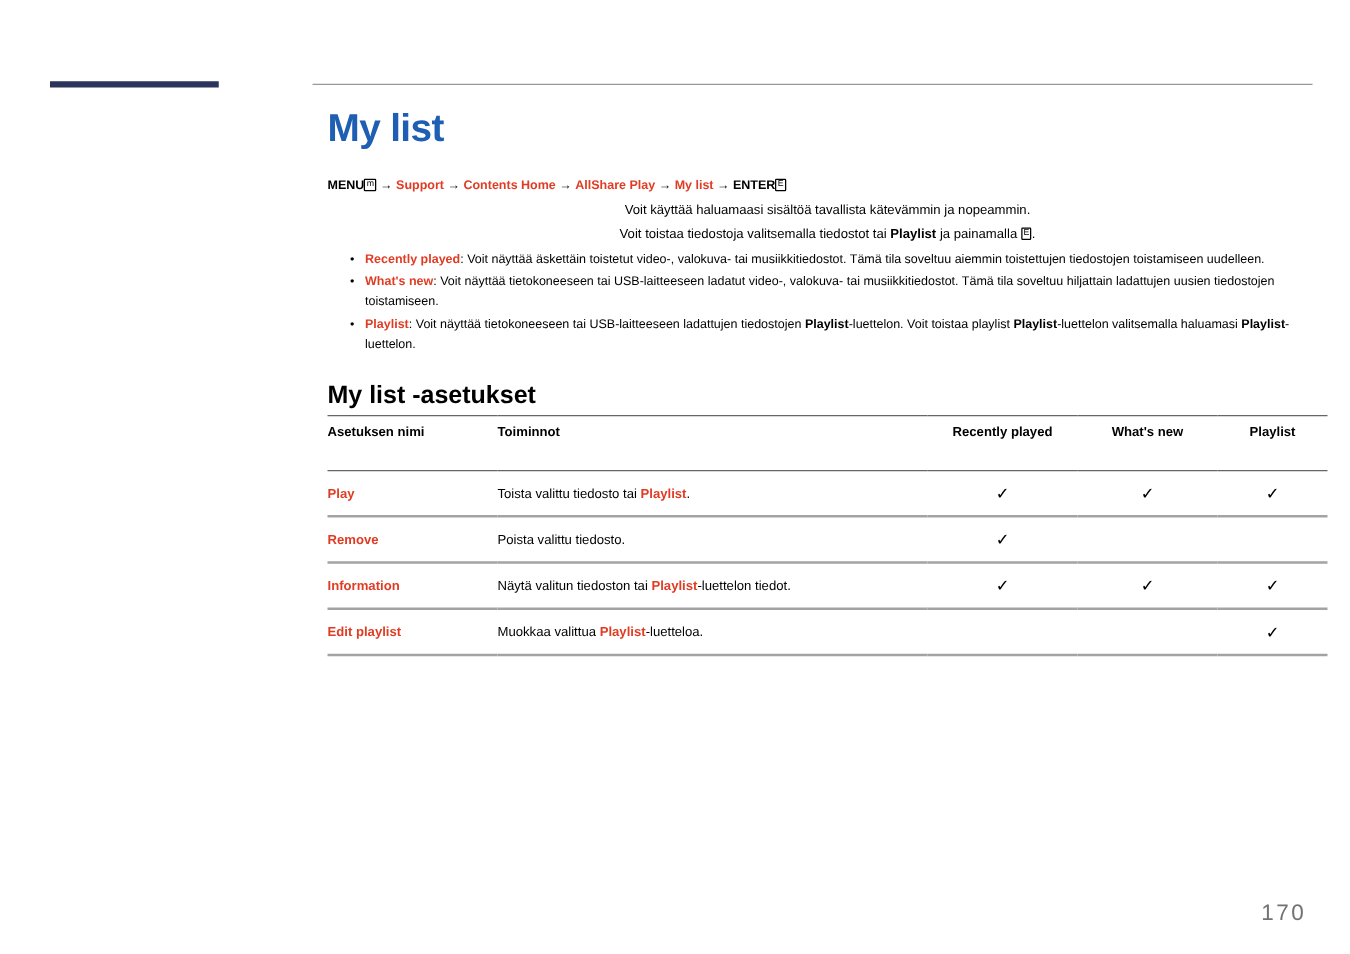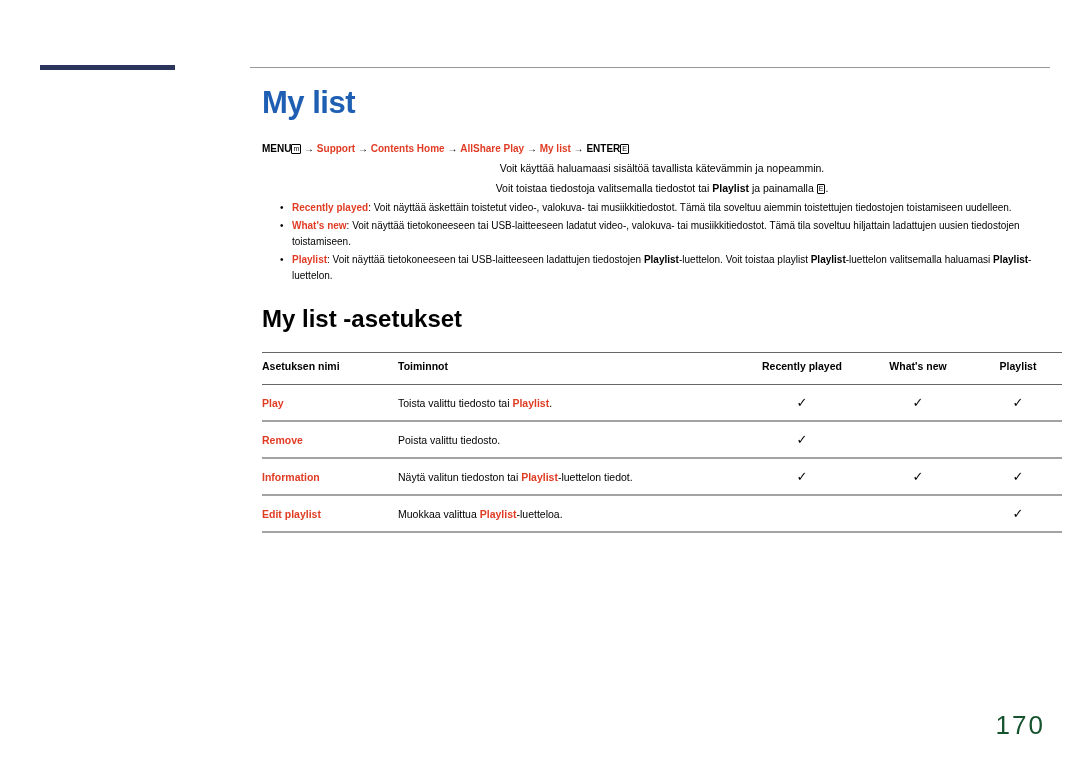--- a/index.html
+++ b/index.html
@@ -76,56 +76,56 @@
     margin-bottom: 3px;
   }
   .bullet-list li:before {
     content: "•";
     position: absolute;
     left: 18px;
     top: 0;
   }
   .bullet-list .lead { color: #e03c24; font-weight: bold; }
   .subheading {
-    font-size: 24px;
+    font-size: 20px;
     font-weight: bold;
     margin-top: 22px;
-    margin-bottom: 19px;
+    margin-bottom: 4px;
   }
   table {
     width: 100%;
     border-collapse: collapse;
     font-size: 10.5px;
   }
   thead th {
     text-align: left;
     font-weight: bold;
-    padding: 7px 0 12px 0;
+    padding: 7px 0 24px 0;
     border-top: 1px solid #666;
     border-bottom: 1px solid #666;
   }
   .col-name { width: 17%; }
   .col-func { width: 43%; }
   .col-rp   { width: 15%; text-align: center; }
   .col-wn   { width: 14%; text-align: center; }
   .col-pl   { width: 11%; text-align: center; }
   tbody td {
     padding: 10px 0;
     border-bottom: 2px solid #a3a3a3;
     vertical-align: middle;
   }
   tbody td.name-cell { color: #e03c24; font-weight: bold; }
   tbody td.center { text-align: center; font-size: 13px; }
   tbody td .pl { color: #e03c24; font-weight: bold; }
   .page-number {
     position: absolute;
     right: 35px;
     bottom: 22px;
-    font-size: 26px;
-    color: #14532d;
+    font-size: 18px;
+    color: #737373;
     letter-spacing: 2px;
   }
 </style>
 </head>
 <body>
 
 <div class="side-bar"></div>
 <div class="top-rule"></div>
 
 <div class="page-content">

